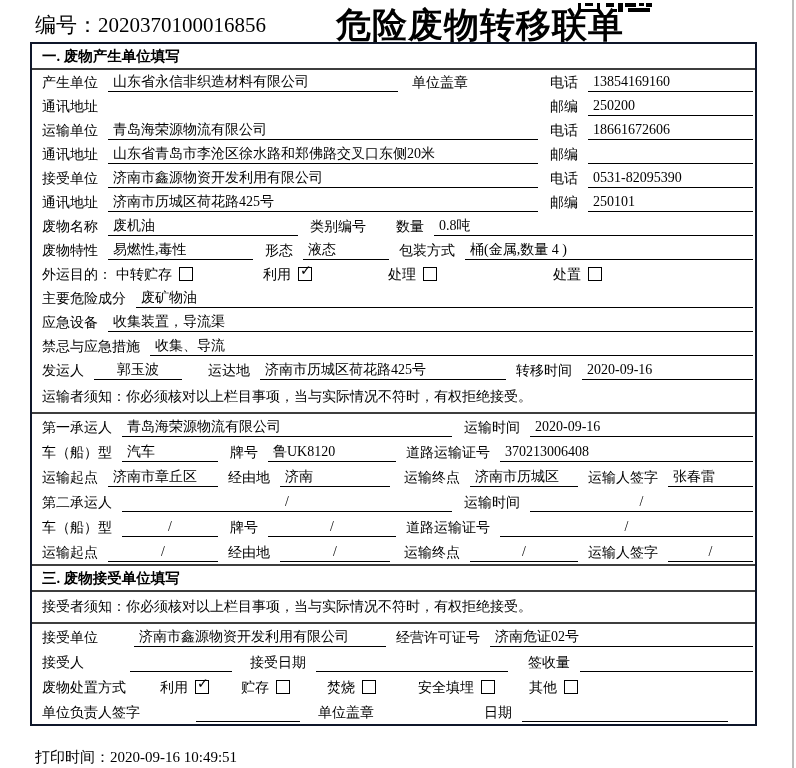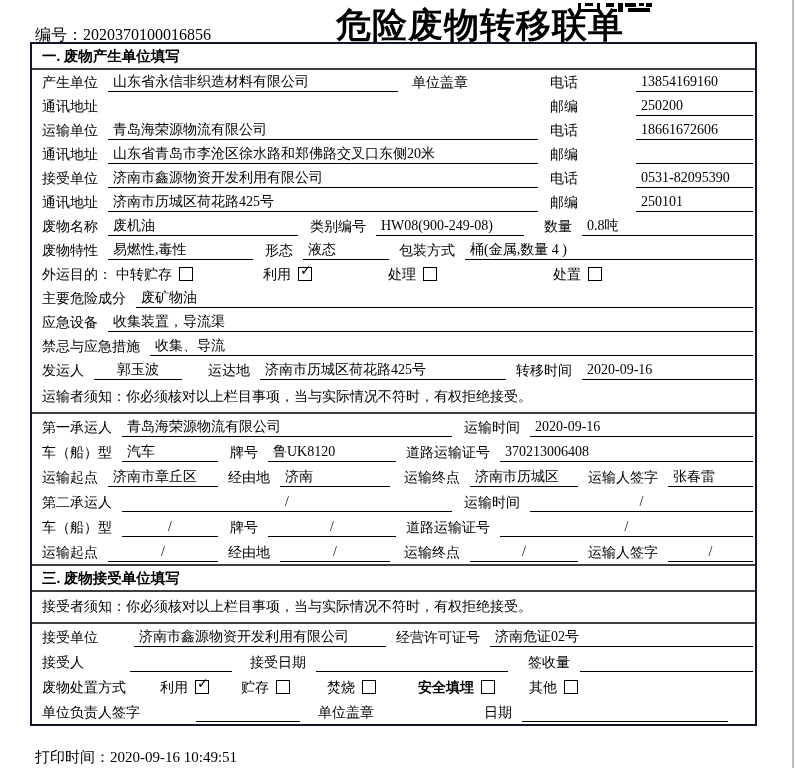--- a/index.html
+++ b/index.html
@@ -3,36 +3,36 @@
 <meta charset="utf-8">
 <style>
   html,body{margin:0;padding:0;}
   body{
     width:796px;height:768px;background:#ffffff;position:relative;overflow:hidden;
     font-family:"Liberation Serif","DejaVu Serif",serif;color:#000;font-size:14px;
   }
   .right-edge{position:absolute;right:2px;top:0;width:2px;height:768px;background:#bdbdbd;}
   
   .topbar{position:relative;height:40px;}
-  .serial{position:absolute;left:35px;top:25px;font-size:16px;white-space:nowrap;}
+  .serial{position:absolute;left:35px;top:11px;font-size:21px;white-space:nowrap;}
   .doc-title{position:absolute;left:336px;top:2px;font-size:35px;font-weight:bold;letter-spacing:1px;white-space:nowrap;}
   .qr-frag{position:absolute;left:578px;top:0;}
   
   .sheet{position:absolute;left:30px;top:42px;width:727px;border:2px solid #0f172a;box-sizing:border-box;background:#fff;}
   .sec-header{font-weight:bold;font-size:14.5px;height:24px;line-height:24px;padding-left:10px;border-bottom:2px solid #3e3e3e;}
   .sec-header.mid{border-top:2px solid #3e3e3e;}
   .notice{height:30px;line-height:30px;padding-left:10px;border-bottom:2px solid #3e3e3e;white-space:nowrap;}
   .row{display:flex;align-items:flex-end;height:24px;padding:0 2px 2px 10px;box-sizing:border-box;}
   .row2{height:25px;}
   .lbl{white-space:nowrap;line-height:19px;flex:none;}
   .val{border-bottom:1px solid #000;line-height:19px;padding:0 5px;white-space:nowrap;overflow:hidden;box-sizing:border-box;flex:none;min-height:20px;}
   .val.grow{flex:1 1 auto;}
   .val.center{text-align:center;}
   .plain{white-space:nowrap;line-height:19px;flex:none;}
-  .rgroup{width:203px;margin-left:auto;display:flex;align-items:flex-end;flex:none;gap:48px;}
+  .rgroup{width:203px;margin-left:auto;display:flex;align-items:flex-end;flex:none;}
   .rgroup .lbl{margin-right:10px;}
   .rgroup .val{flex:1 1 auto;}
   .ml10{margin-left:10px;} .ml12{margin-left:12px;} .ml14{margin-left:14px;} .ml18{margin-left:18px;} .ml20{margin-left:20px;} .ml26{margin-left:26px;}
   .gap{margin-right:10px;}
   
   .opt{display:inline-flex;align-items:center;line-height:19px;flex:none;}
   .cb{display:inline-block;width:12px;height:12px;border:1px solid #000;margin-left:7px;position:relative;margin-bottom:2px;flex:none;}
   .cb .mark{position:absolute;left:1px;top:-5px;font-size:14px;line-height:14px;font-weight:bold;font-family:"DejaVu Sans","Liberation Sans",sans-serif;}
   
   .printline{position:absolute;left:35px;top:748px;font-size:15px;white-space:nowrap;}
@@ -117,21 +117,20 @@
     <span class="rgroup">
       <span class="lbl">邮编</span>
       <span class="val">250101</span>
     </span>
   </div>
 
   <div class="row">
     <span class="lbl gap">废物名称</span>
     <span class="val" style="width:190px;">废机油</span>
     <span class="lbl ml12 gap">类别编号</span>
-    <span class="val" style="width:148px;">HW08(900-249-08)</span>
     <span class="lbl ml20 gap">数量</span>
     <span class="val grow">0.8吨</span>
   </div>
 
   <div class="row">
     <span class="lbl gap">废物特性</span>
     <span class="val" style="width:145px;">易燃性,毒性</span>
     <span class="lbl ml12 gap">形态</span>
     <span class="val" style="width:86px;">液态</span>
     <span class="lbl ml10 gap">包装方式</span>
@@ -268,21 +267,21 @@
         </span>
     </span>
     <span class="opt" style="margin-left:32px;">
       <span>贮存</span>
       <span class="cb"></span>
     </span>
     <span class="opt" style="margin-left:37px;">
       <span>焚烧</span>
       <span class="cb"></span>
     </span>
-    <span class="opt" style="margin-left:42px;font-weight:bold;">
+    <span class="opt" style="margin-left:42px;">
       <span>安全填埋</span>
       <span class="cb"></span>
     </span>
     <span class="opt" style="margin-left:34px;">
       <span>其他</span>
       <span class="cb"></span>
     </span>
   </div>
 
   <div class="row row2">

